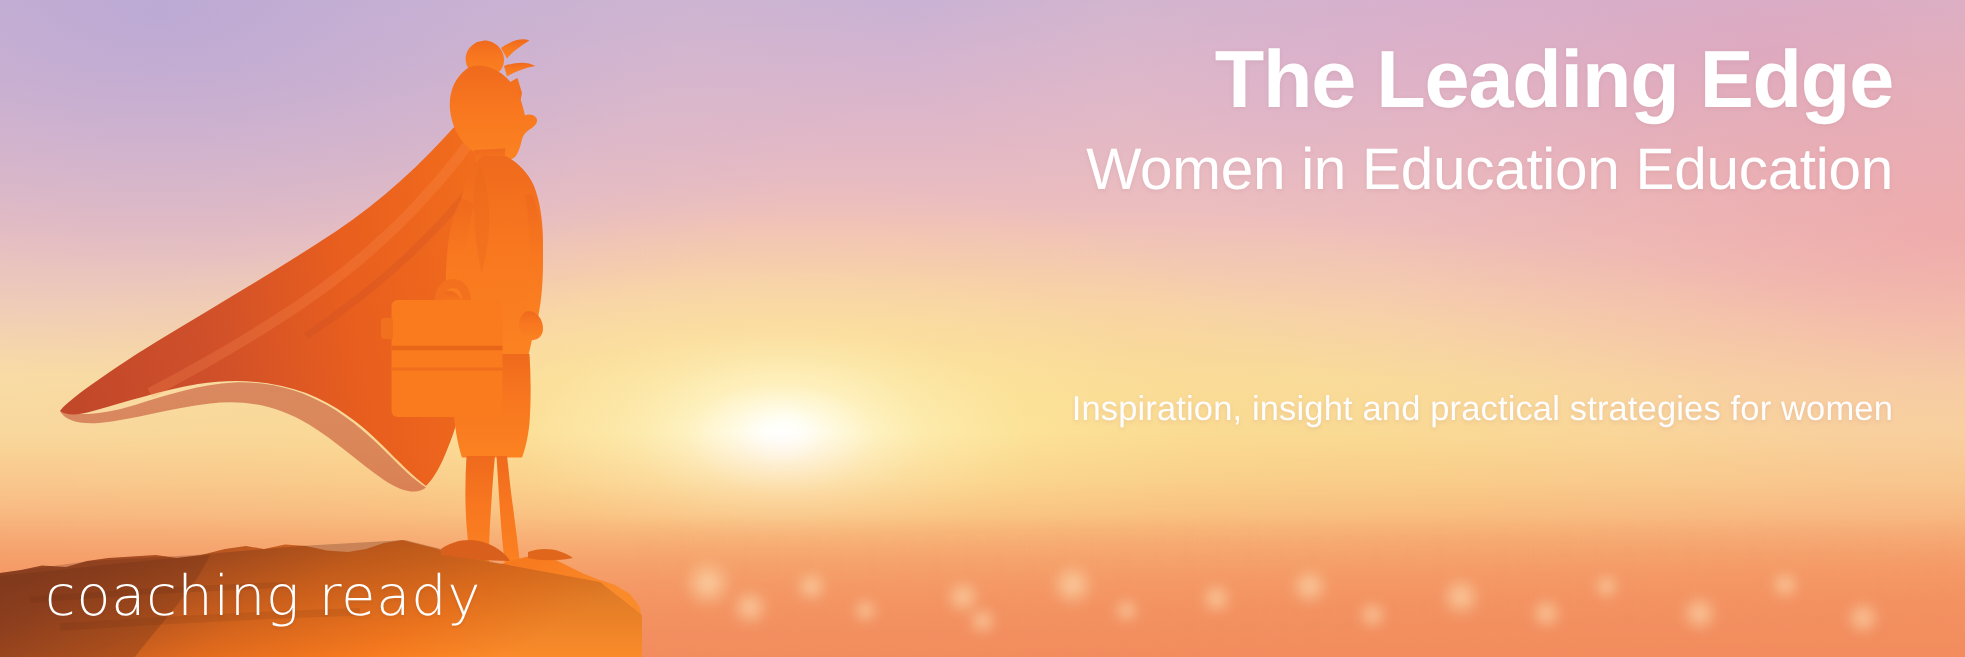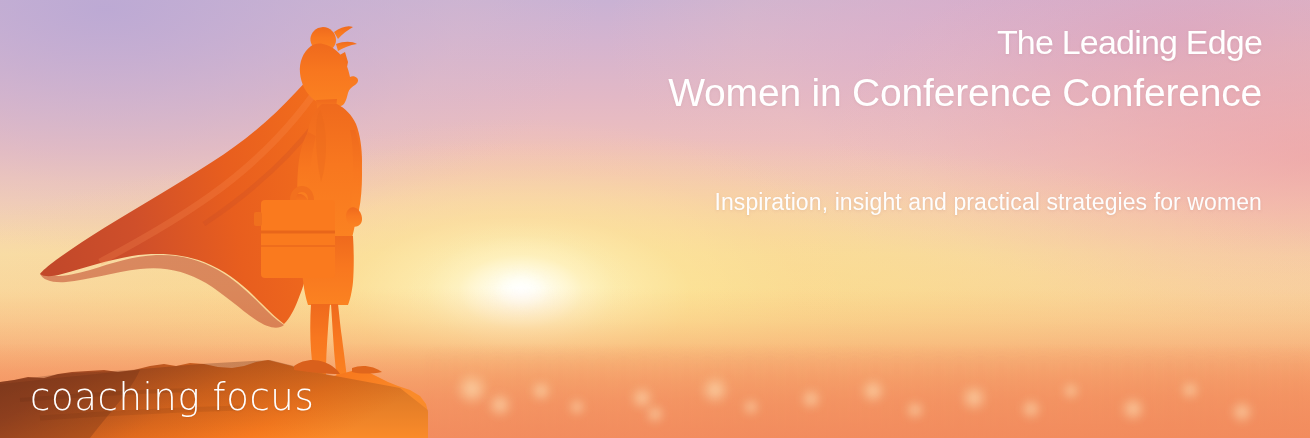--- a/index.html
+++ b/index.html
@@ -185,22 +185,22 @@
     right: 48px;
     top: 0;
     width: 640px;
     text-align: right;
     color: #ffffff;
   }
 
   .headline {
     margin: 0;
     padding-top: 24px;
-    font-size: 34px;
-    font-weight: 400;
+    font-size: 54px;
+    font-weight: 700;
     line-height: 1.08;
     letter-spacing: -0.8px;
     color: #ffffff;
     text-shadow: 0 1px 3px rgba(170,110,110,0.16);
   }
 
   .subhead {
     margin: 0;
     padding-top: 10px;
     font-size: 39px;
@@ -214,21 +214,21 @@
   .tagline {
     margin: 0;
     padding-top: 72px;
     font-size: 23px;
     font-weight: 400;
     line-height: 1.42;
     letter-spacing: 0.1px;
     color: #fdfdfd;
     text-shadow: 0 1px 3px rgba(170,110,110,0.18);
   }
-  .tagline .tl-line { display: block; }
+  .tagline .tl-line { display: block; margin-top: 48px; }
 
   
   .logo {
     position: absolute;
     left: 30px;
     bottom: 22px;
     font-size: 37px;
     font-weight: 300;
     letter-spacing: 0.6px;
     color: #ffffff;
@@ -476,22 +476,22 @@
       <path d="M 352,368 C 362,364 374,366 382,372 C 372,374 360,374 352,372 Z" fill="#e0661c"></path>
 
       <path d="M 20,400 C 70,396 130,392 190,390" stroke="rgba(70,30,14,0.12)" stroke-width="4" fill="none"></path>
       <path d="M 40,418 C 100,414 170,410 240,408" stroke="rgba(70,30,14,0.10)" stroke-width="5" fill="none"></path>
     </g>
   </svg>
 
   <div class="copy">
     <h1 class="headline">The Leading Edge</h1>
 
-    <h2 class="subhead">Women in Conference Conference</h2>
+    <h2 class="subhead">Women in Education Education</h2>
 
     <p class="tagline">
       <span class="tl-line">Inspiration, insight and practical strategies for women</span>
     </p>
   </div>
 
-  <div class="logo">coaching focus</div>
+  <div class="logo">coaching ready</div>
 
 </div>
 
 </body></html>

